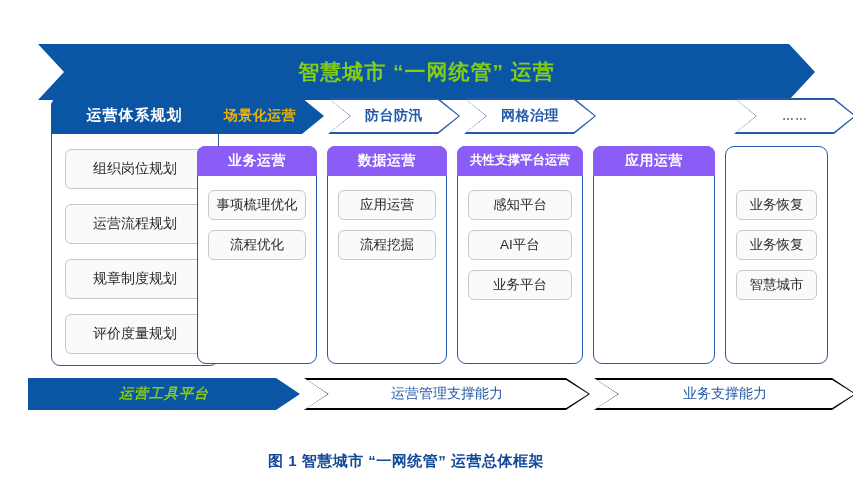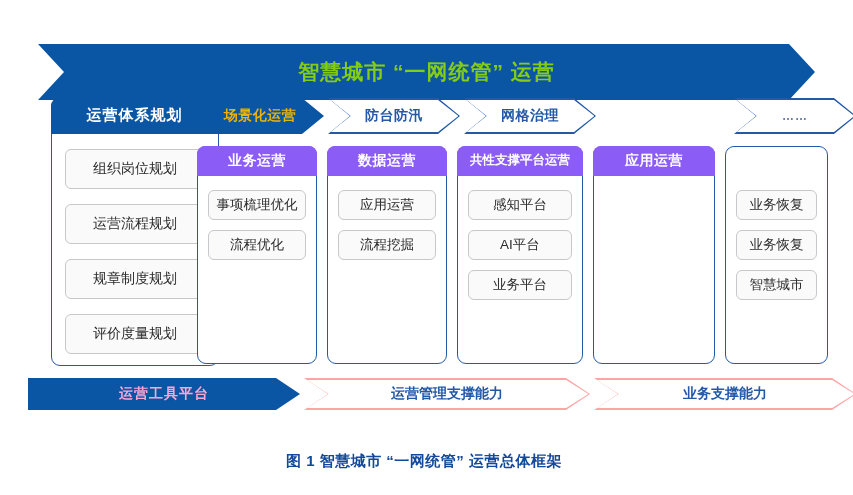--- a/index.html
+++ b/index.html
@@ -107,38 +107,39 @@
   .left-panel .pill{height:40px;font-size:14px;}
 
   
   .row-bottom{position:absolute;left:28px;top:378px;height:32px;width:800px;}
   .bchev{
     position:absolute;top:0;height:32px;
     display:flex;align-items:center;justify-content:center;
     font-size:14px;box-sizing:border-box;
   }
   .bchev.filled{
-    background:#0a55a4;color:#f9a8d4;font-weight:bold;letter-spacing:1px;
+    background:#0a55a4;color:#84cc16;font-weight:bold;letter-spacing:1px;
     clip-path:polygon(0 0, calc(100% - 24px) 0, 100% 50%, calc(100% - 24px) 100%, 0 100%);
+    font-style:italic;
   }
   .bchev.outline{
-    background:#fca5a5;color:#2459a8;font-weight:bold;
+    background:#000000;color:#2459a8;font-weight:normal;
     clip-path:polygon(0 0, calc(100% - 24px) 0, 100% 50%, calc(100% - 24px) 100%, 0 100%, 24px 50%);
   }
   .bchev.outline .inner{
     position:absolute;left:1.6px;top:1.6px;right:1.6px;bottom:1.6px;
     background:#ffffff;
     clip-path:polygon(0 0, calc(100% - 23px) 0, 100% 50%, calc(100% - 23px) 100%, 0 100%, 23px 50%);
   }
   .bchev.outline .lbl{position:relative;z-index:2;}
 
   
   .caption{
     position:absolute;left:0;top:452px;width:812px;text-align:center;
-    color:#13499a;font-size:15px;font-weight:bold;letter-spacing:.5px;padding-left:18px;
+    color:#13499a;font-size:15px;font-weight:bold;letter-spacing:.5px;
   }
   .dots{letter-spacing:1px;font-size:12px;color:#6a7c99;font-weight:bold;}
 </style>
 </head>
 <body>
 
 <div class="canvas">
 
   <div class="title-banner">智慧城市 “一网统管” 运营</div>
 

